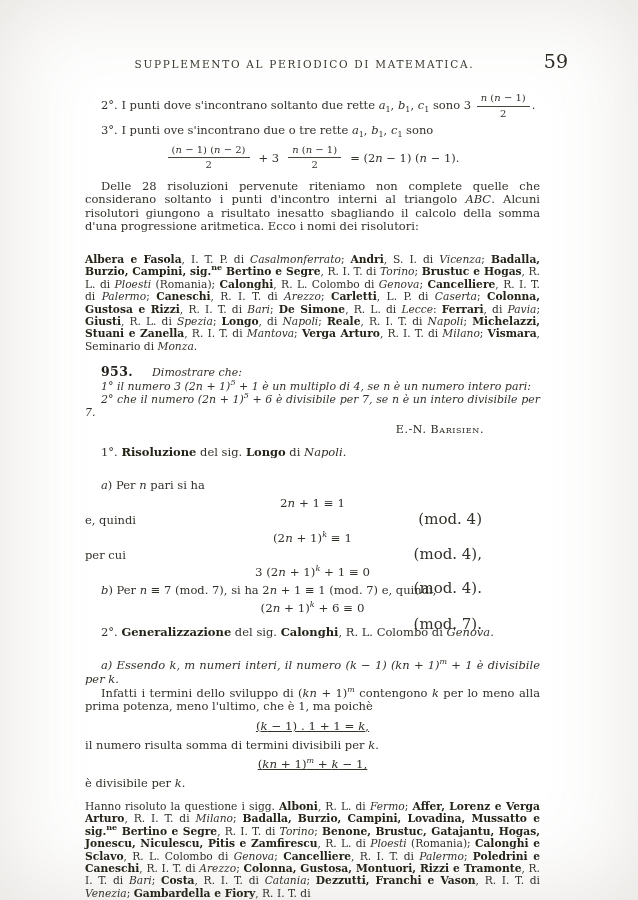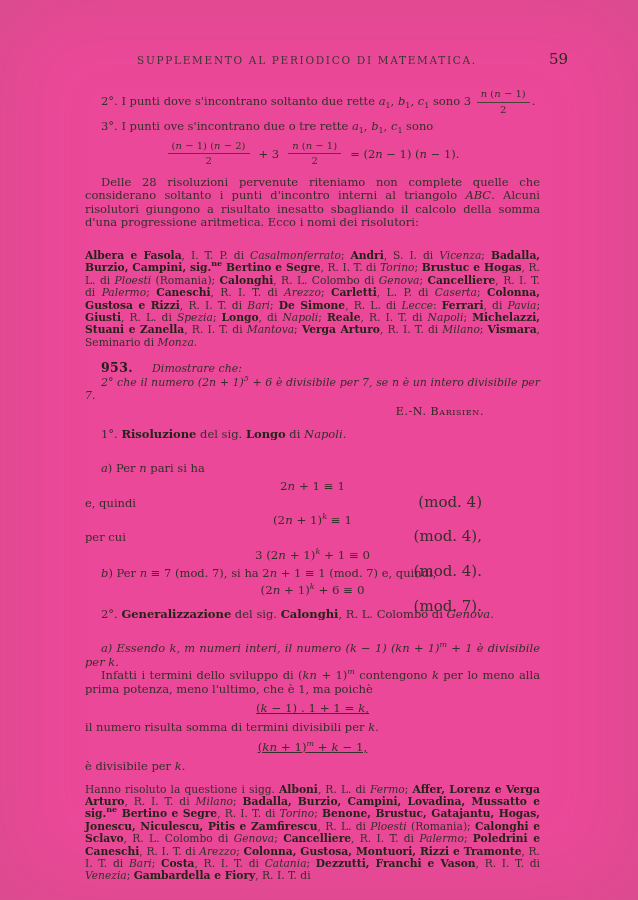--- a/index.html
+++ b/index.html
@@ -1,27 +1,27 @@
 <!DOCTYPE html>
 <html><head>
 <meta charset="utf-8">
 <style>
   * { box-sizing: border-box; }
   html, body { margin: 0; padding: 0; background: #d8d4c8; }
   .page {
     width: 638px; height: 900px;
-    background: #ec4899;
+    background: #ffffff;
     position: relative; overflow: hidden;
     font-family: "DejaVu Serif", "Liberation Serif", serif;
     color: #34302a;
     box-shadow: inset 0 0 90px rgba(110,100,80,0.18);
   }
   .page-header { display: flex; align-items: baseline; padding: 50px 70px 0 85px; }
   .running-title { flex: 1; text-align: center; font-size: 10.5px; letter-spacing: 1.7px; white-space: nowrap; color: #3c382f; }
-  .page-number { font-size: 15px; margin-left: 20px; color: #2c2923; }
+  .page-number { font-size: 19px; margin-left: 20px; color: #2c2923; }
   .content { padding: 8px 98px 0 85px; }
   p { margin: 0; }
   .t { font-size: 11.5px; line-height: 13.6px; text-align: justify; }
   .prob { font-size: 11px; line-height: 13.4px; text-align: justify; }
   .small { font-size: 10.7px; line-height: 12.4px; text-align: justify; }
   .indent { text-indent: 16px; }
   .bold { font-weight: bold; color: #262319; }
   .italic { font-style: italic; }
   sup, sub { font-size: 8px; line-height: 0; }
   .mt4 { margin-top: 4px; } .mt6 { margin-top: 20px; }
@@ -67,20 +67,21 @@
           <span class="den">2</span>
         </span>
       <span class="rhs"><span>= (2</span><span class="italic">n</span><span> − 1) (</span><span class="italic">n</span><span> − 1).</span></span>
     </div>
 
     <p class="t indent"><span>Delle 28 risoluzioni pervenute riteniamo non complete quelle che considerano soltanto i punti d'incontro interni al triangolo </span><span class="italic">ABC</span><span>. Alcuni risolutori giungono a risultato inesatto sbagliando il calcolo della somma d'una progressione aritmetica. Ecco i nomi dei risolutori:</span></p>
 
     <p class="small mt6"><span class="bold">Albera e Fasola</span><span>, I. T. P. di </span><span class="italic">Casalmonferrato</span><span>; </span><span class="bold">Andri</span><span>, S. I. di </span><span class="italic">Vicenza</span><span>; </span><span class="bold">Badalla, Burzio, Campini, sig.</span><sup class="bold">ne</sup><span class="bold"> Bertino e Segre</span><span>, R. I. T. di </span><span class="italic">Torino</span><span>; </span><span class="bold">Brustuc e Hogas</span><span>, R. L. di </span><span class="italic">Ploesti</span><span> (Romania); </span><span class="bold">Calonghi</span><span>, R. L. Colombo di </span><span class="italic">Genova</span><span>; </span><span class="bold">Cancelliere</span><span>, R. I. T. di </span><span class="italic">Palermo</span><span>; </span><span class="bold">Caneschi</span><span>, R. I. T. di </span><span class="italic">Arezzo</span><span>; </span><span class="bold">Carletti</span><span>, L. P. di </span><span class="italic">Caserta</span><span>; </span><span class="bold">Colonna, Gustosa e Rizzi</span><span>, R. I. T. di </span><span class="italic">Bari</span><span>; </span><span class="bold">De Simone</span><span>, R. L. di </span><span class="italic">Lecce</span><span>: </span><span class="bold">Ferrari</span><span>, di </span><span class="italic">Pavia</span><span>; </span><span class="bold">Giusti</span><span>, R. L. di </span><span class="italic">Spezia</span><span>; </span><span class="bold">Longo</span><span>, di </span><span class="italic">Napoli</span><span>; </span><span class="bold">Reale</span><span>, R. I. T. di </span><span class="italic">Napoli</span><span>; </span><span class="bold">Michelazzi, Stuani e Zanella</span><span>, R. I. T. di </span><span class="italic">Mantova</span><span>; </span><span class="bold">Verga Arturo</span><span>, R. I. T. di </span><span class="italic">Milano</span><span>; </span><span class="bold">Vismara</span><span>, Seminario di </span><span class="italic">Monza</span><span>.</span></p>
 
     <p class="prob indent mt12"><span class="probnum">953.</span><span><span class="italic">Dimostrare che:</span></span></p>
+    <p class="prob indent"><span class="italic">1° il numero 3 (2n + 1)</span><sup class="italic">5</sup><span class="italic"> + 1 è un multiplo di 4, se n è un numero intero pari:</span></p>
     <p class="prob indent"><span class="italic">2° che il numero (2n + 1)</span><sup class="italic">5</sup><span class="italic"> + 6 è divisibile per 7, se n è un intero divisibile per 7.</span></p>
     <p class="author">E.-N. Barisien.</p>
 
     <p class="t indent mt10"><span>1°. </span><span class="bold">Risoluzione</span><span> del sig. </span><span class="bold">Longo</span><span> di </span><span class="italic">Napoli</span><span>.</span></p>
 
     <p class="t indent mt6"><span class="italic">a</span><span>) Per </span><span class="italic">n</span><span> pari si ha</span></p>
 
     <div class="eqrow">
       <span class="eq"><span>2</span><span class="italic">n</span><span> + 1 ≡ 1</span></span>
       <span class="modlabel">(mod. 4)</span>

